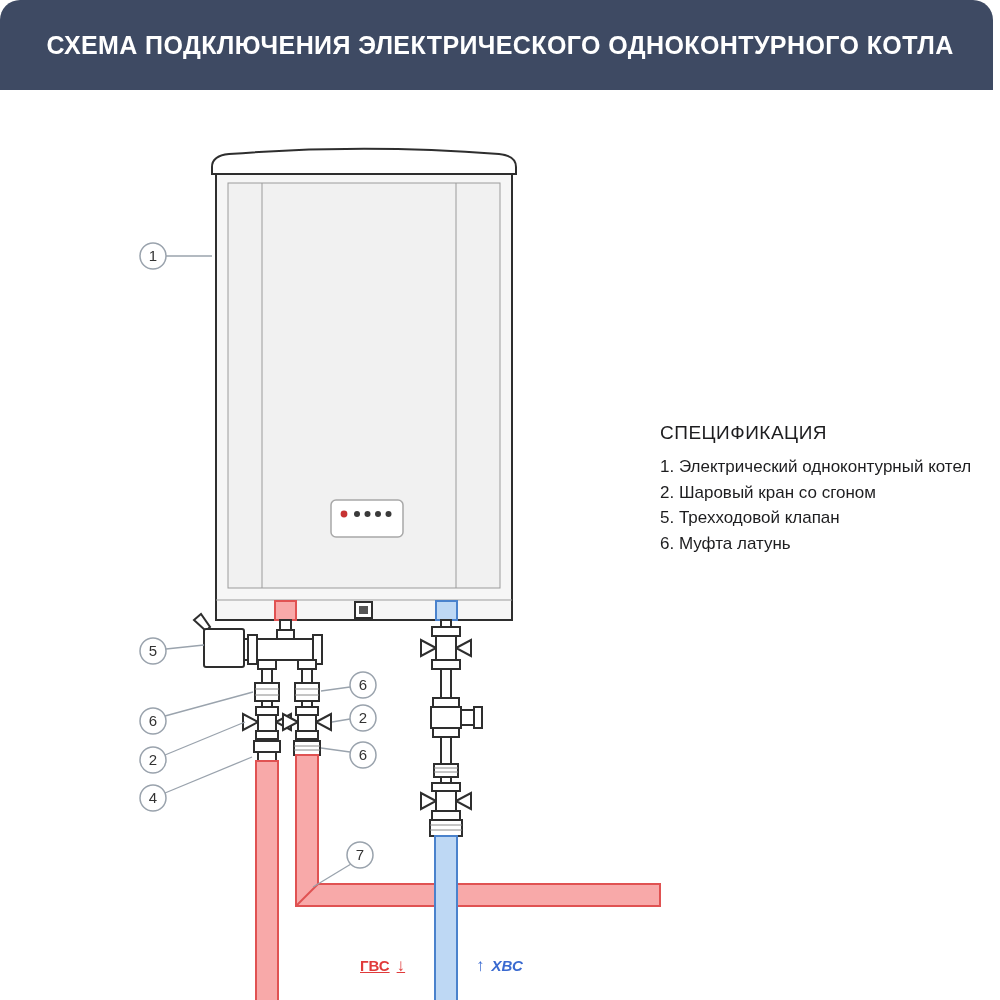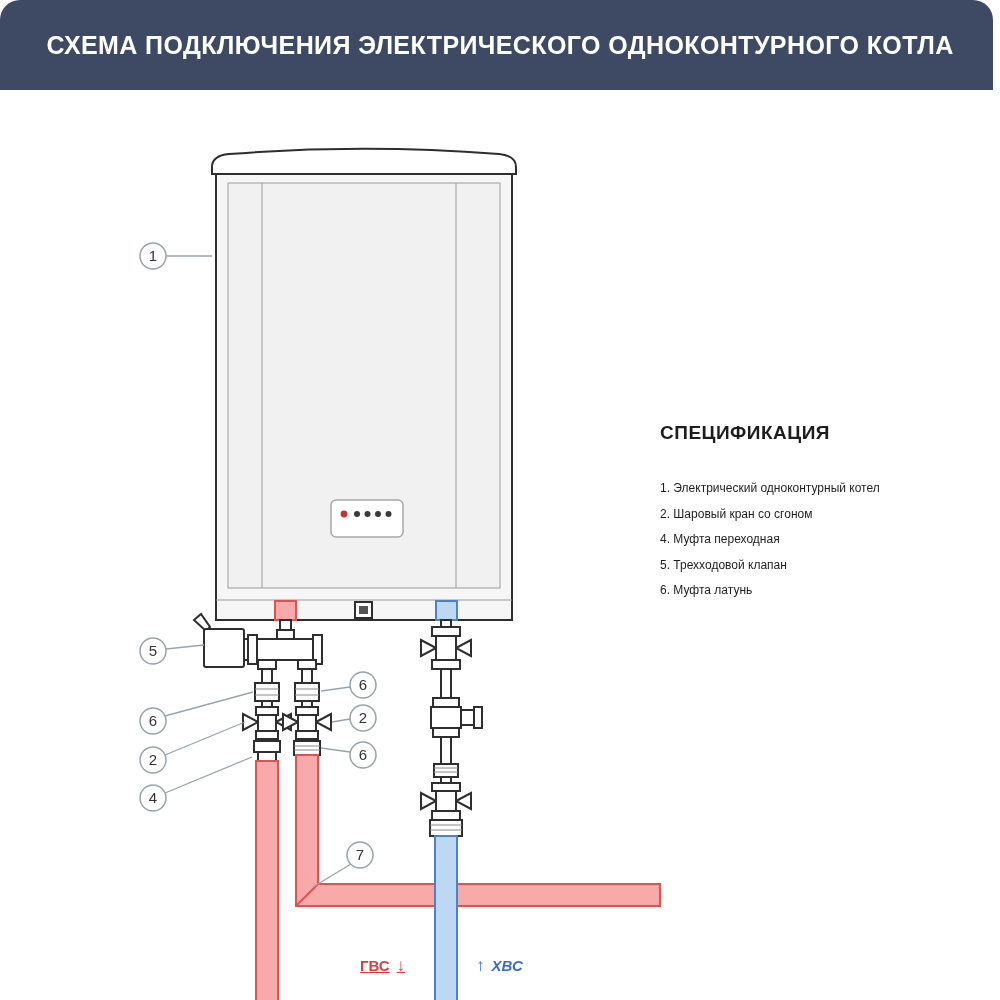--- a/index.html
+++ b/index.html
@@ -23,22 +23,22 @@
   .pipe-hot{fill:var(--hot-fill);stroke:var(--hot);stroke-width:2;}
   .pipe-cold{fill:var(--cold-fill);stroke:var(--cold);stroke-width:2;}
   .ln{stroke:var(--line);stroke-width:2;}
   .ln-soft{stroke:var(--line-soft);stroke-width:1;}
   .f-white{fill:#fff;}
   .callouts line{stroke:var(--callout);stroke-width:1.3;}
   .callouts circle{fill:#fff;stroke:var(--callout);stroke-width:1.5;}
   .callouts text{font-family:"Liberation Sans",sans-serif;font-size:15px;fill:#333;}
   
   .spec{position:absolute;left:660px;top:422px;width:320px;color:var(--text);}
-  .spec-title{margin:0 0 32px 0;font-size:19px;font-weight:700;letter-spacing:.5px;}
-  .spec-list{list-style:none;margin:0;padding:0;font-size:12px;}
+  .spec-title{margin:0 0 10px 0;font-size:19px;font-weight:400;letter-spacing:.5px;}
+  .spec-list{list-style:none;margin:0;padding:0;font-size:17px;}
   .spec-list li{line-height:25.5px;white-space:nowrap;}
   
   .flow-label{position:absolute;top:956px;font-size:15px;font-weight:700;white-space:nowrap;}
   .flow-label.hot{left:360px;color:var(--hot-text);text-decoration:underline;}
   .flow-label.cold{left:476px;color:var(--cold-text);font-style:italic;}
   .flow-label .arrow{font-weight:400;font-size:17px;}
   .arrow-down{margin-left:7px;}
   .arrow-up{margin-right:7px;}
 </style>
 </head>
@@ -223,21 +223,20 @@
         <text x="360" y="860" text-anchor="middle">7</text>
       </g>
     </g>
   </svg>
 
   <aside class="spec">
     <h2 class="spec-title">СПЕЦИФИКАЦИЯ</h2>
     <ol class="spec-list">
       <li><span>1.</span> <span>Электрический одноконтурный котел</span></li>
       <li><span>2.</span> <span>Шаровый кран со сгоном</span></li>
-      <li><span>4.</span> <span>Муфта переходная</span></li>
       <li><span>5.</span> <span>Трехходовой клапан</span></li>
       <li><span>6.</span> <span>Муфта латунь</span></li>
     </ol>
   </aside>
 
   <div class="flow-label hot">
     <span>ГВС</span><span class="arrow arrow-down">↓</span>
   </div>
   <div class="flow-label cold">
     <span class="arrow arrow-up">↑</span><span>ХВС</span>

